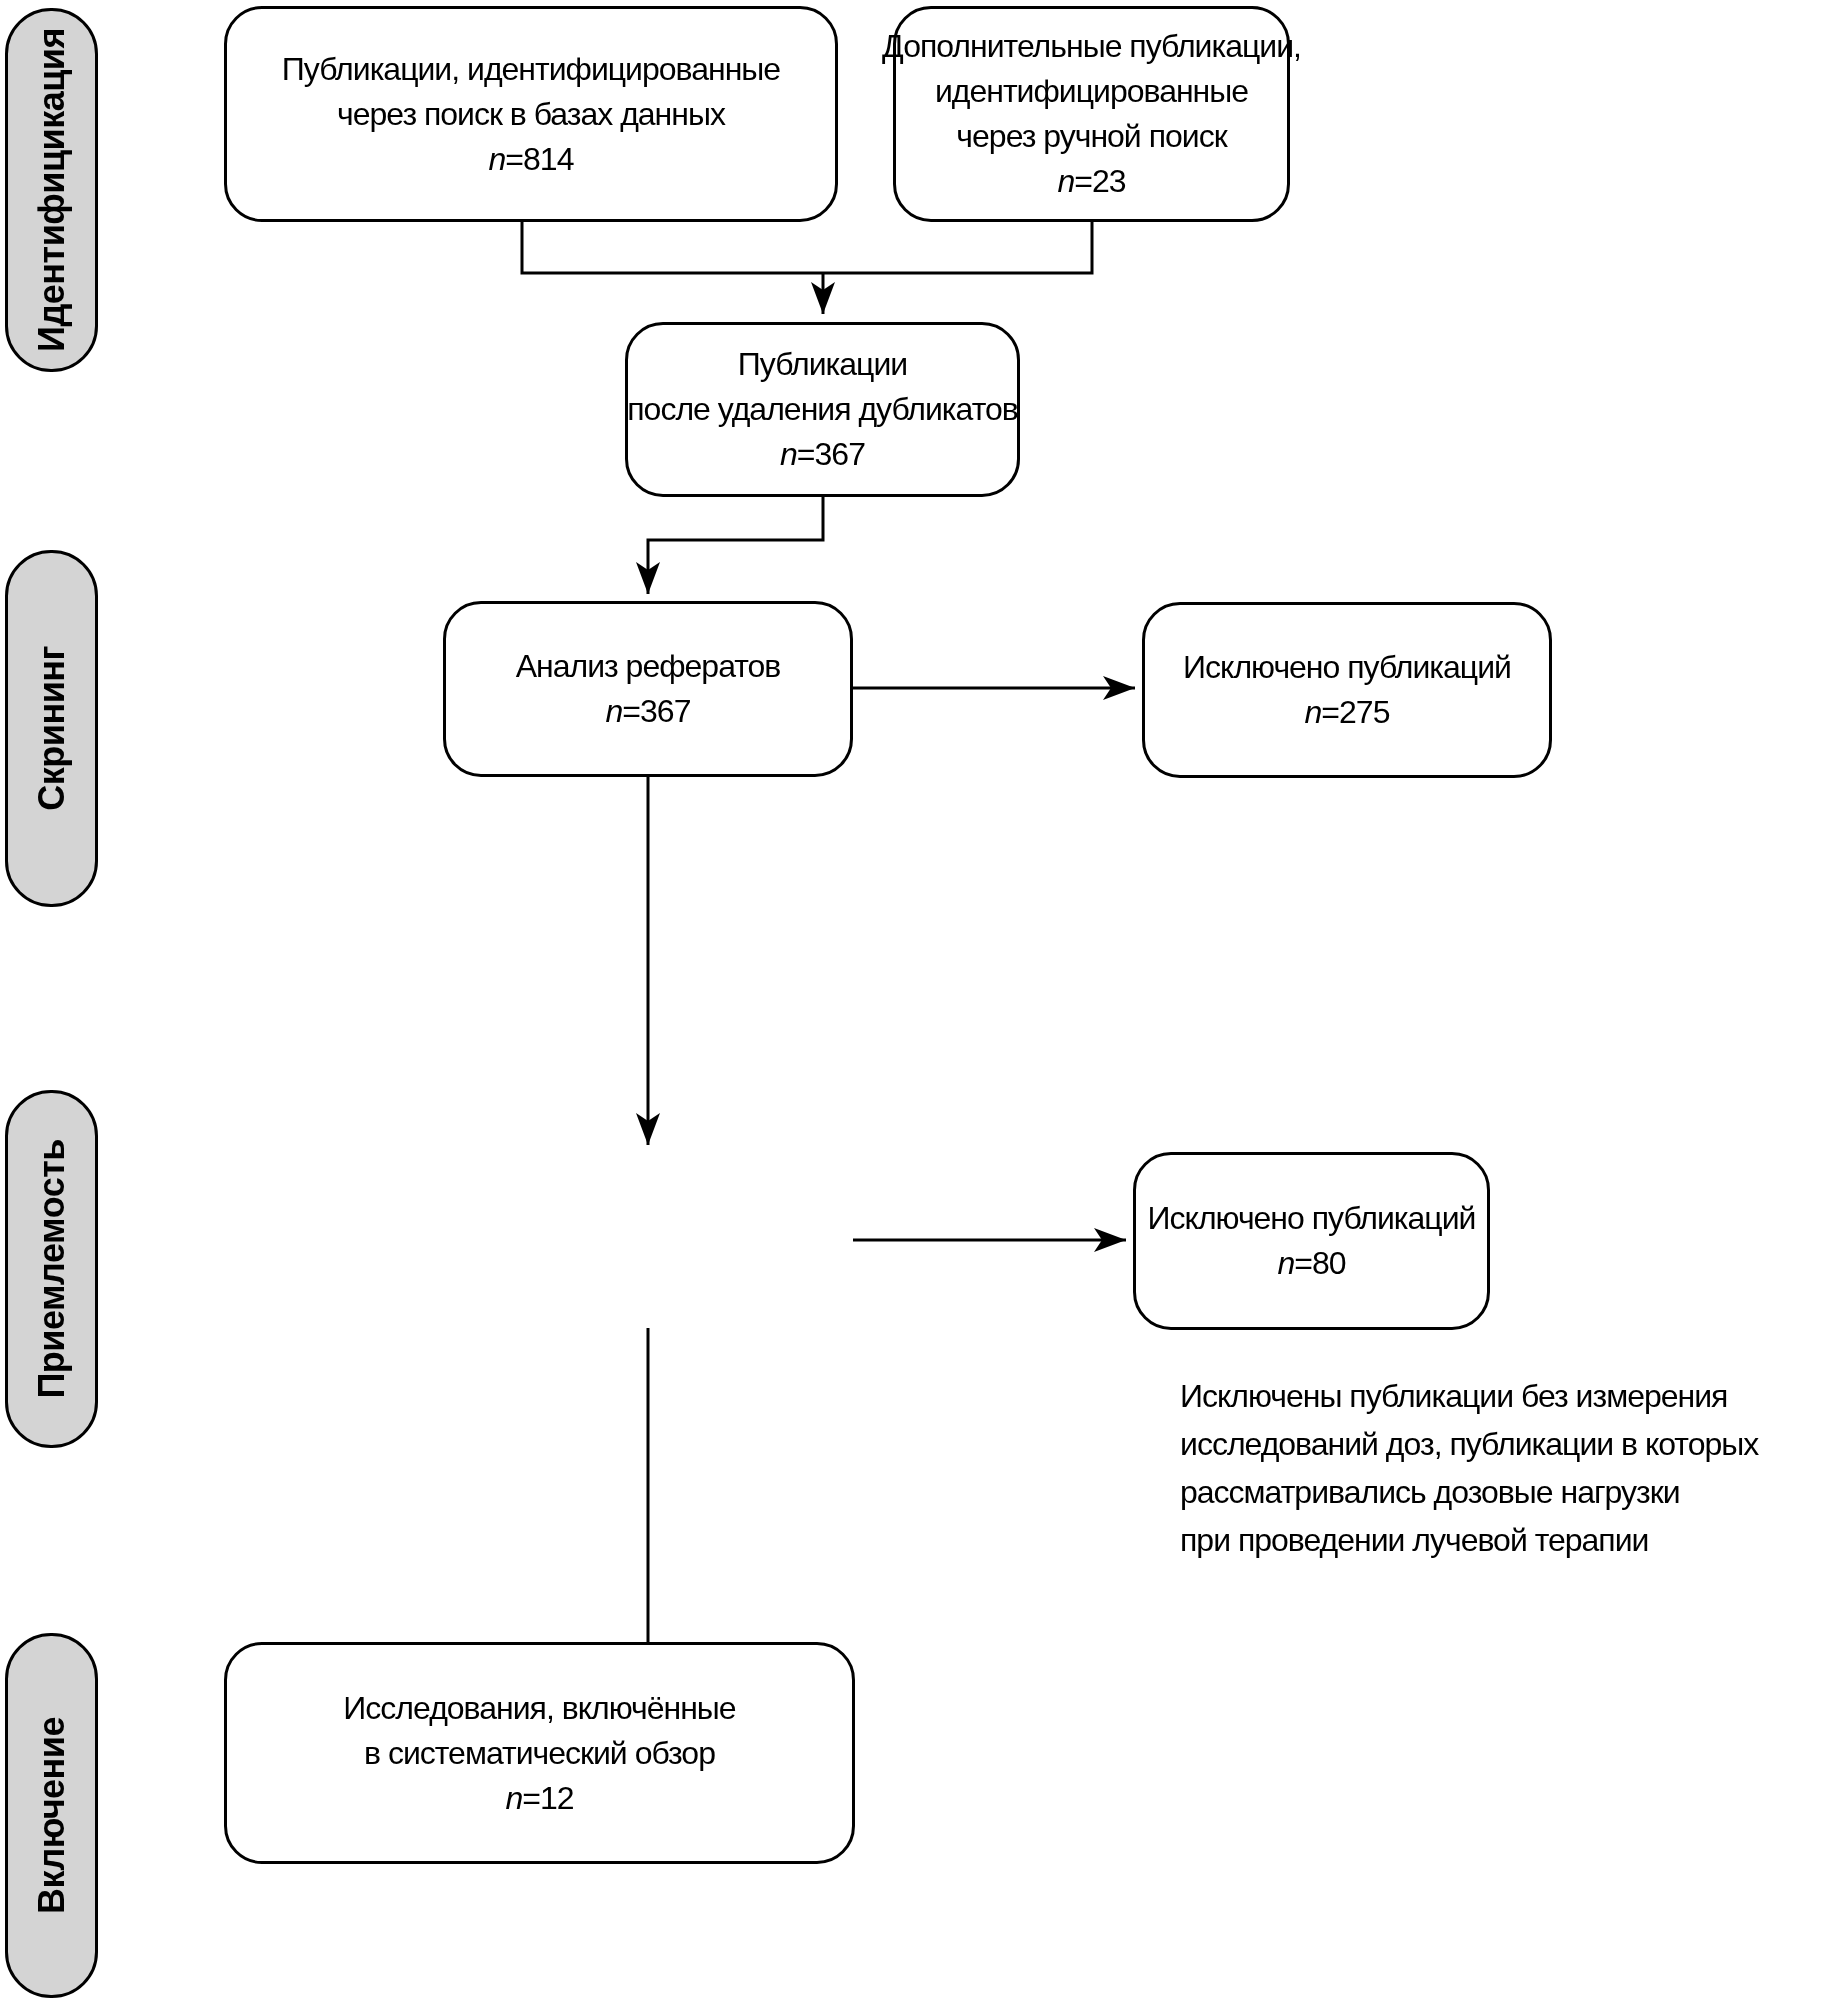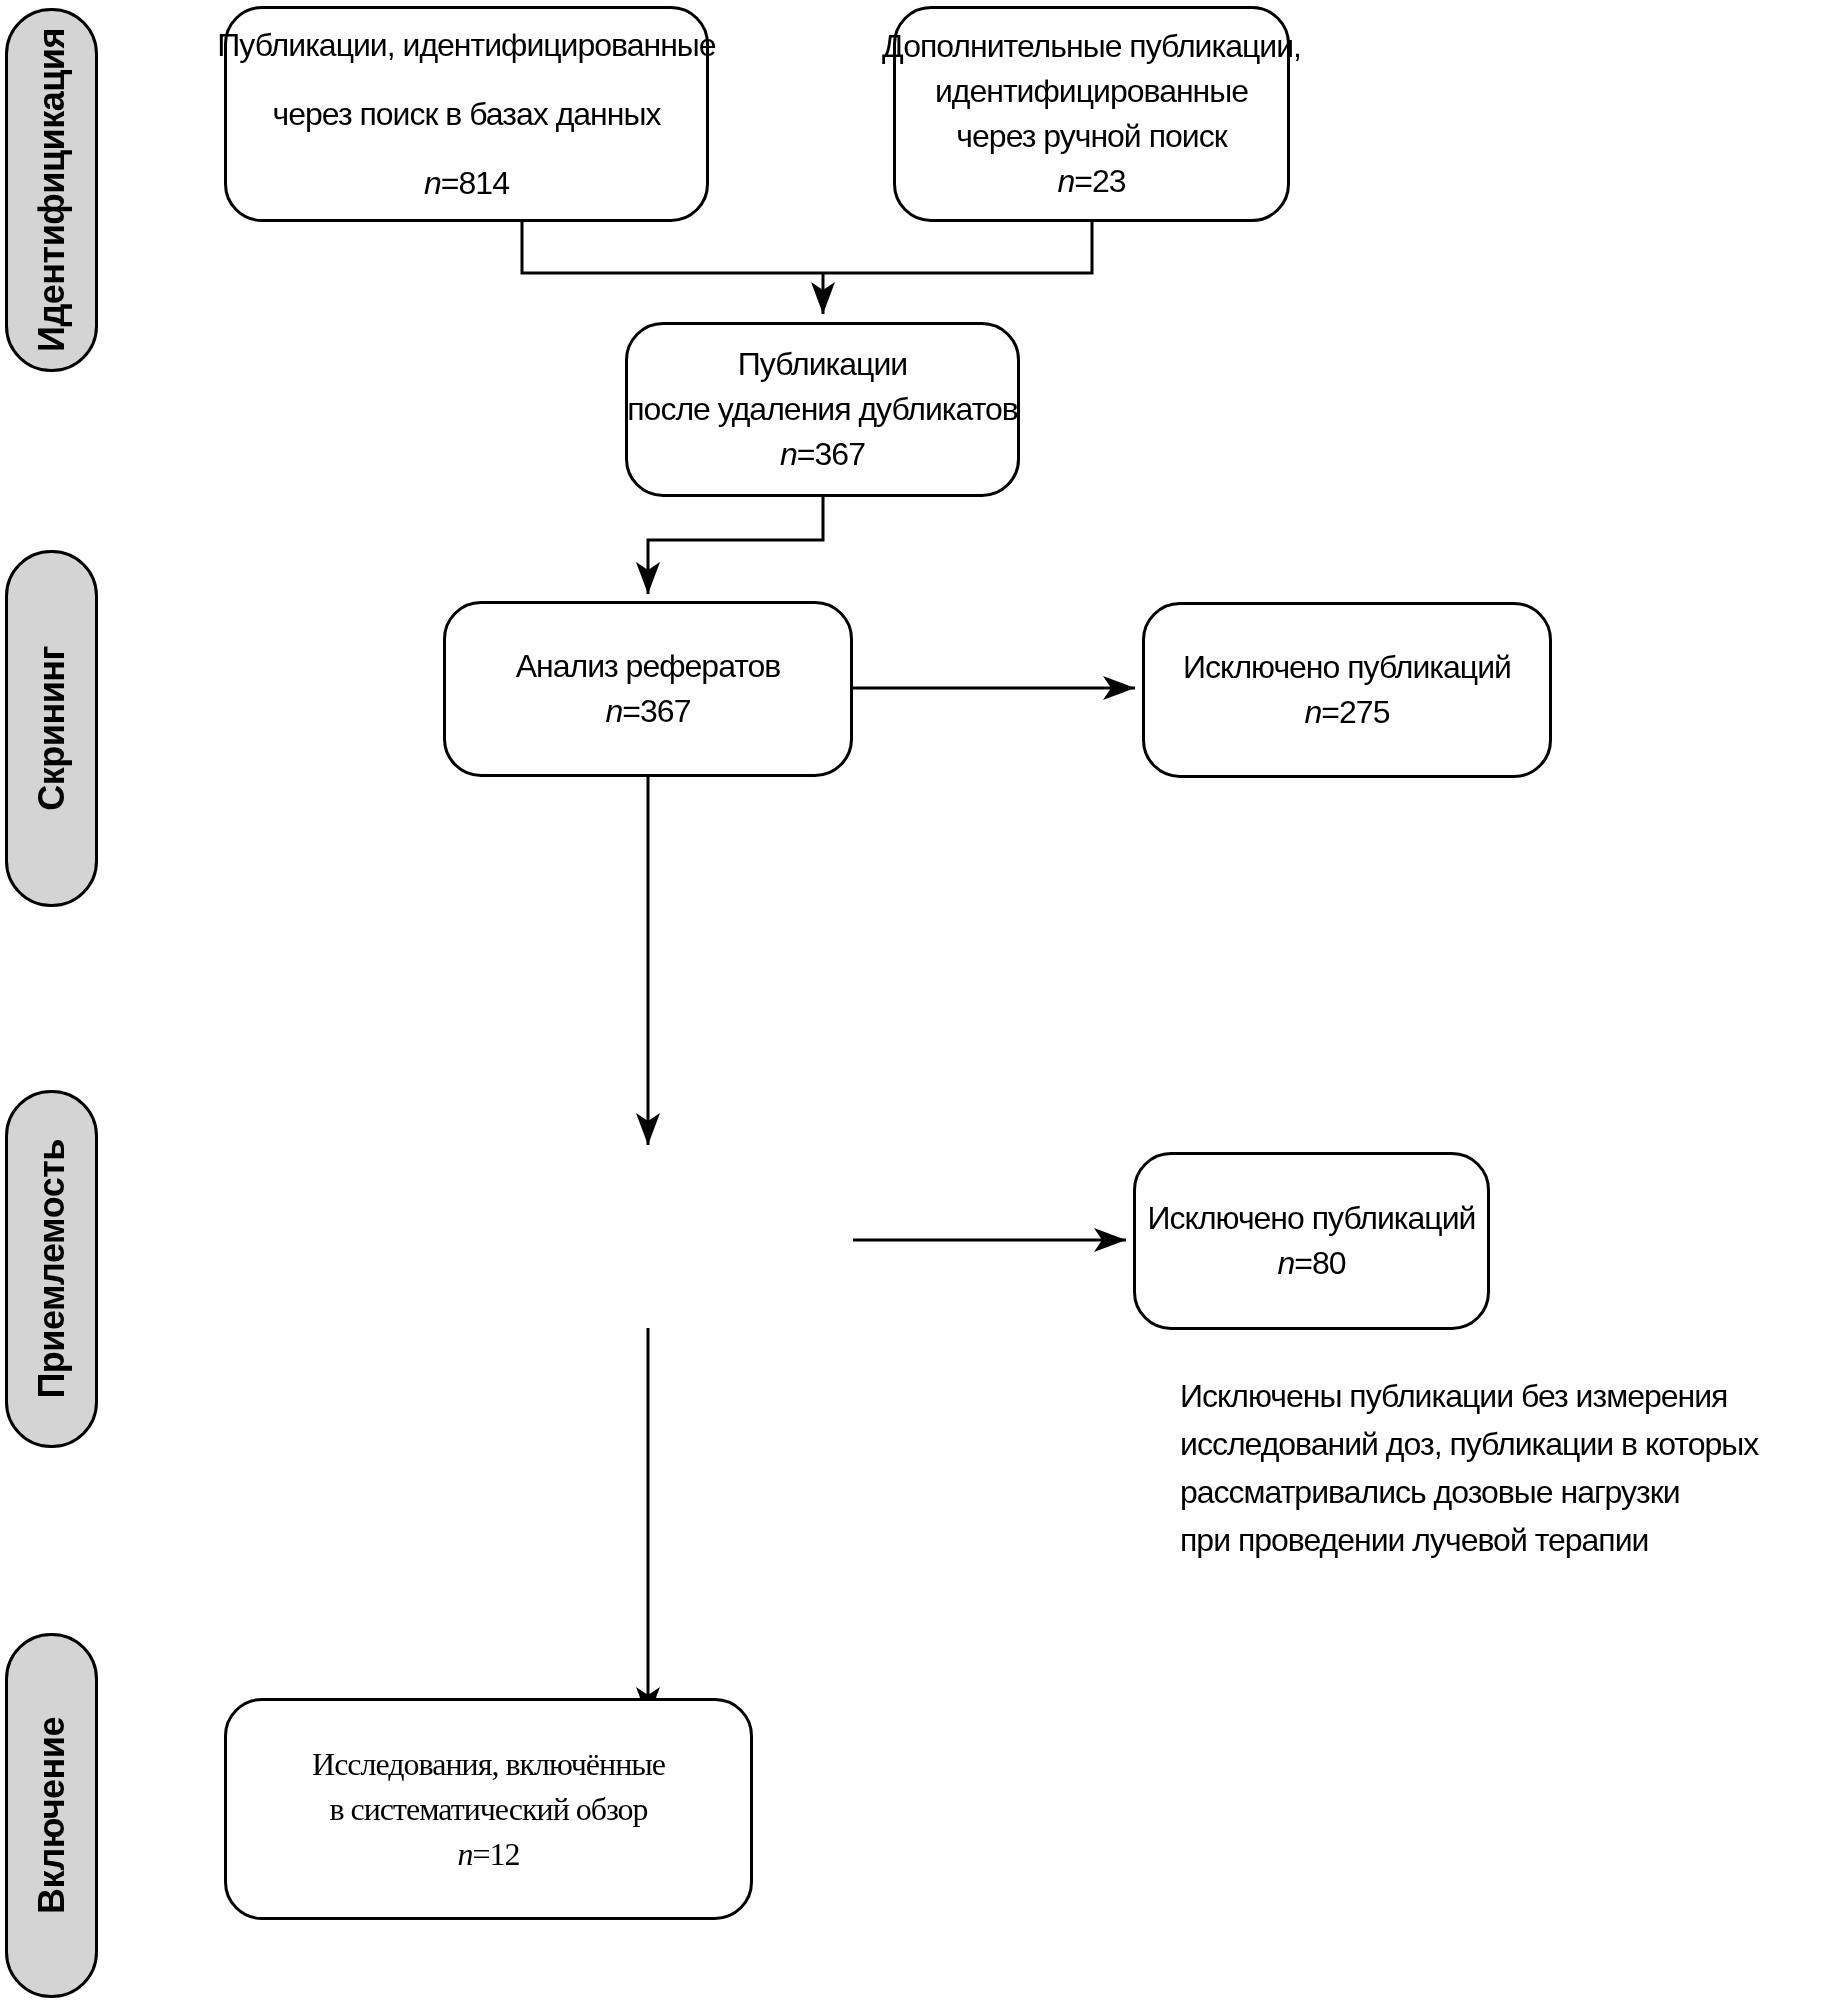--- a/index.html
+++ b/index.html
@@ -42,28 +42,28 @@
     border-radius:38px;
     box-sizing:border-box;
     display:flex;flex-direction:column;
     align-items:center;justify-content:center;
     text-align:center;
     font-size:32px;
     line-height:45px;
     letter-spacing:-1px;
     white-space:nowrap;
   }
-  .b1{left:224px;top:6px;width:485px;height:216px;gap:24px;}
+  .b1{left:224px;top:6px;width:614px;height:216px;}
   .b2{left:893px;top:6px;width:397px;height:216px;}
   .b3{left:625px;top:322px;width:395px;height:175px;}
   .b4{left:443px;top:601px;width:410px;height:176px;}
   .b5{left:1142px;top:602px;width:410px;height:176px;}
   .b6{left:445px;top:1152px;width:408px;height:176px;}
   .b7{left:1133px;top:1152px;width:357px;height:178px;}
-  .b8{left:224px;top:1698px;width:529px;height:222px;font-family:Liberation Serif, serif;}
+  .b8{left:224px;top:1642px;width:631px;height:222px;}
   .count i{font-style:italic;}
 
   
   .note{
     position:absolute;
     left:1135px;top:1372px;
     width:700px;
     font-size:32px;
     line-height:48px;
     letter-spacing:-1px;

